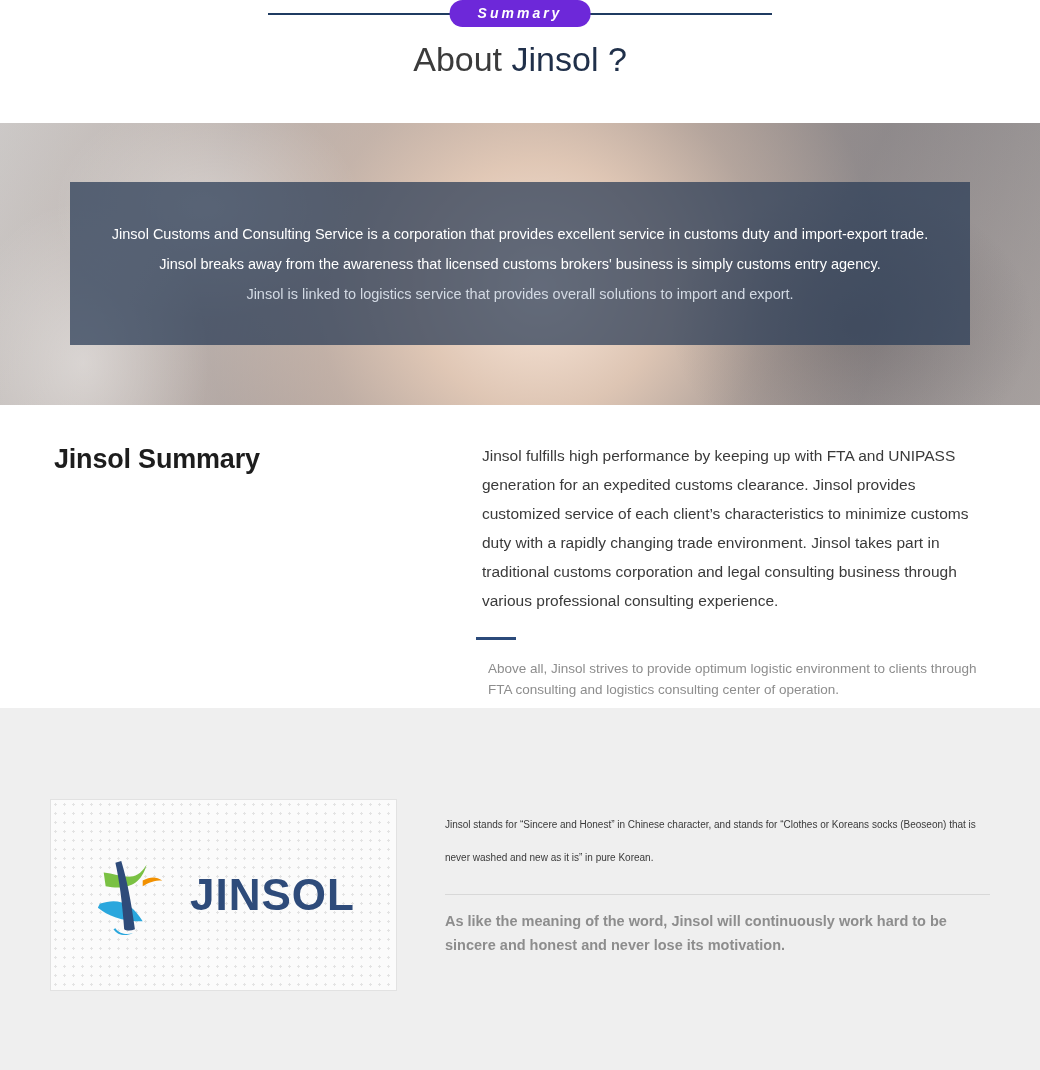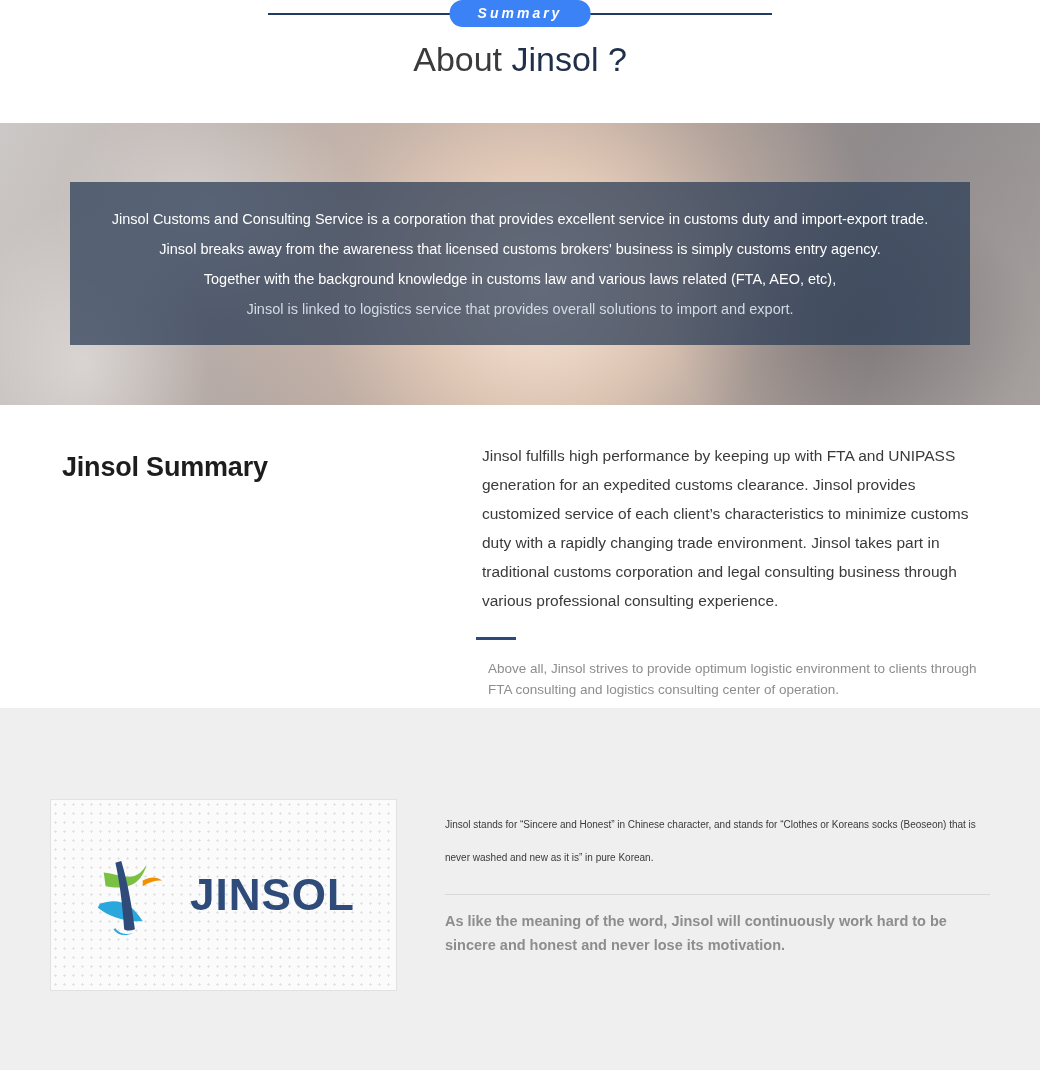--- a/index.html
+++ b/index.html
@@ -26,21 +26,21 @@
     left: 268px;
     width: 504px;
     height: 2px;
     background: #1f3b61;
   }
   .badge {
     position: absolute;
     top: 0;
     left: 50%;
     transform: translateX(-50%);
-    background: #3b82f6;
+    background: #6d28d9;
     color: #ffffff;
     font-size: 14px;
     letter-spacing: 3px;
     font-style: italic;
     font-weight: bold;
     padding: 5px 28px 6px;
     border-radius: 13px;
     white-space: nowrap;
   }
   .page-title {
@@ -119,21 +119,21 @@
   }
   .greet-eyebrow {
     font-size: 16px;
     color: #3d5e8c;
     margin: 0 0 12px 0;
     font-weight: 400;
   }
   .greet-heading {
     font-size: 27px;
     color: #1d1d1d;
-    margin: 12px;
+    margin: 4px;
     font-weight: bold;
     letter-spacing: -0.2px;
   }
   .greet-right {
     position: absolute;
     top: 30px;
     left: 476px;
     width: 520px;
   }
   .greet-body {
@@ -228,21 +228,20 @@
     <span>About</span>
     <span class="strong">Jinsol ?</span>
   </div>
 </div>
 
 <div class="hero">
   <div class="hero-bg"></div>
   <div class="hero-panel">
     <p>Jinsol Customs and Consulting Service is a corporation that provides excellent service in customs duty and import-export trade.</p>
     <p>Jinsol breaks away from the awareness that licensed customs brokers' business is simply customs entry agency.</p>
-    <p>Together with the background knowledge in customs law and various laws related (FTA, AEO, etc),</p>
     <p class="dim">Jinsol is linked to logistics service that provides overall solutions to import and export.</p>
   </div>
 </div>
 
 <div class="greetings">
   <div class="greet-left">
     <h2 class="greet-heading">Jinsol Summary</h2>
   </div>
   <div class="greet-right">
     <p class="greet-body">Jinsol fulfills high performance by keeping up with FTA and UNIPASS generation for an expedited customs clearance. Jinsol provides customized service of each client’s characteristics to minimize customs duty with a rapidly changing trade environment. Jinsol takes part in traditional customs corporation and legal consulting business through various professional consulting experience.</p>

